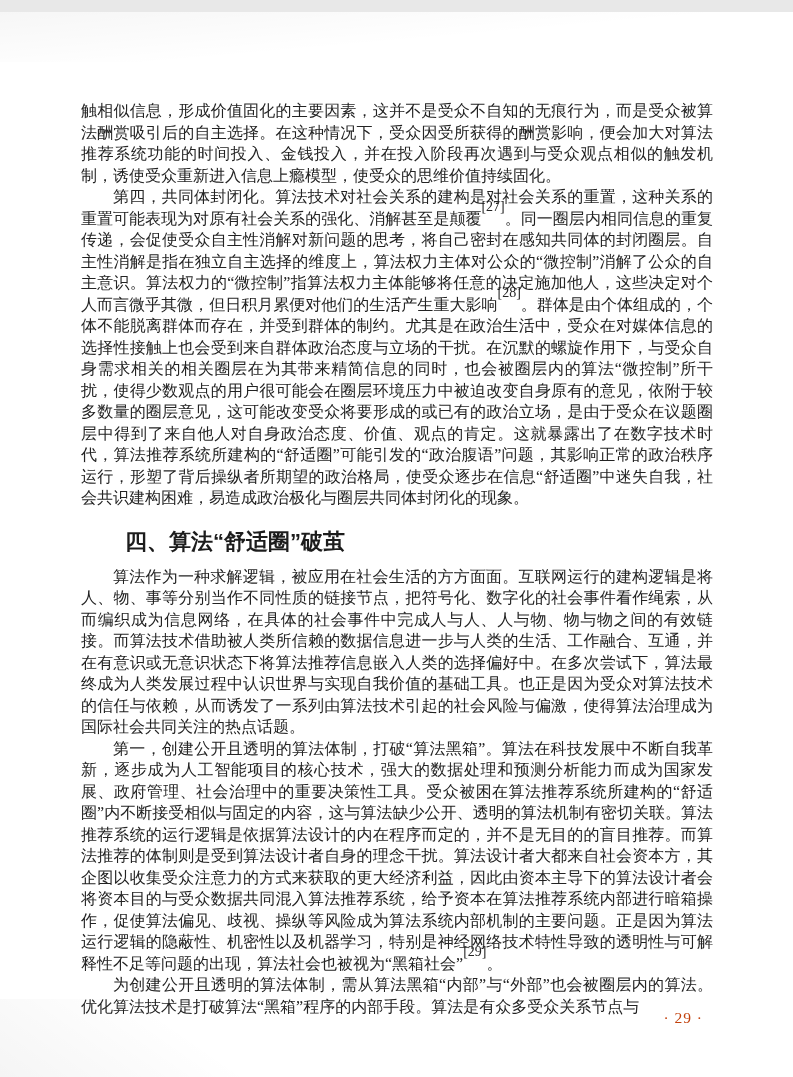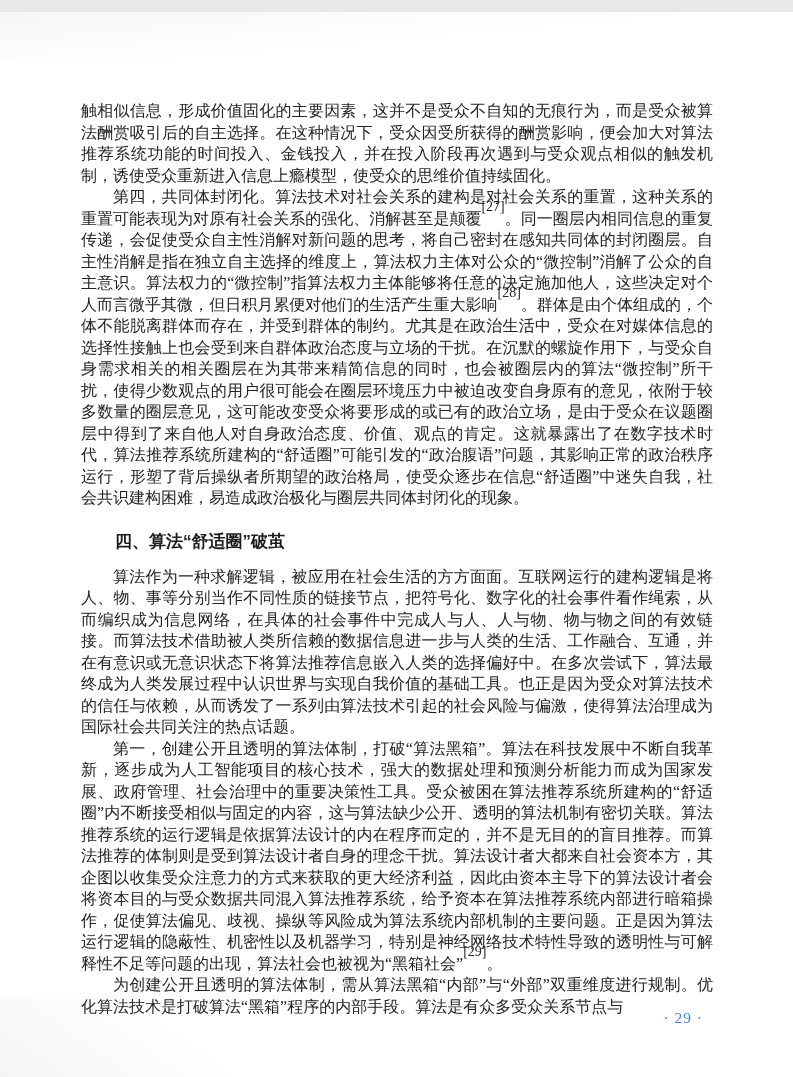--- a/index.html
+++ b/index.html
@@ -45,54 +45,54 @@
     text-align: justify;
     text-justify: inter-ideograph;
     text-indent: 2em;
     letter-spacing: 0;
     word-break: break-all;
   }
   .text-column p.no-indent {
     text-indent: 0;
   }
   .text-column h2 {
-    font-size: 17px;
+    font-size: 22px;
     line-height: 22px;
     font-weight: 700;
     margin: 22px 0 13px 0;
     padding-left: 2em;
     font-family: "Liberation Sans", "DejaVu Sans", sans-serif;
     color: #1c1c1c;
   }
   sup.footnote-ref {
     font-size: 14px;
     line-height: 0;
     position: relative;
     top: -0.45em;
     letter-spacing: 0;
   }
   .page-number {
     position: absolute;
     top: 997px;
     right: 90px;
     font-size: 15.5px;
-    color: #3b82f6;
+    color: #c2410c;
     letter-spacing: 1px;
   }
 </style>
 </head>
 <body>
 
 <div class="page">
   <div class="scan-shade-top"></div>
   <div class="scan-shade-bottom"></div>
 
   <div class="text-column">
       <p class="no-indent">触相似信息，形成价值固化的主要因素，这并不是受众不自知的无痕行为，而是受众被算法酬赏吸引后的自主选择。在这种情况下，受众因受所获得的酬赏影响，便会加大对算法推荐系统功能的时间投入、金钱投入，并在投入阶段再次遇到与受众观点相似的触发机制，诱使受众重新进入信息上瘾模型，使受众的思维价值持续固化。</p>
       <p>第四，共同体封闭化。算法技术对社会关系的建构是对社会关系的重置，这种关系的重置可能表现为对原有社会关系的强化、消解甚至是颠覆<sup class="footnote-ref">[27]</sup>。同一圈层内相同信息的重复传递，会促使受众自主性消解对新问题的思考，将自己密封在感知共同体的封闭圈层。自主性消解是指在独立自主选择的维度上，算法权力主体对公众的“微控制”消解了公众的自主意识。算法权力的“微控制”指算法权力主体能够将任意的决定施加他人，这些决定对个人而言微乎其微，但日积月累便对他们的生活产生重大影响<sup class="footnote-ref">[28]</sup>。群体是由个体组成的，个体不能脱离群体而存在，并受到群体的制约。尤其是在政治生活中，受众在对媒体信息的选择性接触上也会受到来自群体政治态度与立场的干扰。在沉默的螺旋作用下，与受众自身需求相关的相关圈层在为其带来精简信息的同时，也会被圈层内的算法“微控制”所干扰，使得少数观点的用户很可能会在圈层环境压力中被迫改变自身原有的意见，依附于较多数量的圈层意见，这可能改变受众将要形成的或已有的政治立场，是由于受众在议题圈层中得到了来自他人对自身政治态度、价值、观点的肯定。这就暴露出了在数字技术时代，算法推荐系统所建构的“舒适圈”可能引发的“政治腹语”问题，其影响正常的政治秩序运行，形塑了背后操纵者所期望的政治格局，使受众逐步在信息“舒适圈”中迷失自我，社会共识建构困难，易造成政治极化与圈层共同体封闭化的现象。</p>
       <h2>四、算法“舒适圈”破茧</h2>
       <p>算法作为一种求解逻辑，被应用在社会生活的方方面面。互联网运行的建构逻辑是将人、物、事等分别当作不同性质的链接节点，把符号化、数字化的社会事件看作绳索，从而编织成为信息网络，在具体的社会事件中完成人与人、人与物、物与物之间的有效链接。而算法技术借助被人类所信赖的数据信息进一步与人类的生活、工作融合、互通，并在有意识或无意识状态下将算法推荐信息嵌入人类的选择偏好中。在多次尝试下，算法最终成为人类发展过程中认识世界与实现自我价值的基础工具。也正是因为受众对算法技术的信任与依赖，从而诱发了一系列由算法技术引起的社会风险与偏激，使得算法治理成为国际社会共同关注的热点话题。</p>
       <p>第一，创建公开且透明的算法体制，打破“算法黑箱”。算法在科技发展中不断自我革新，逐步成为人工智能项目的核心技术，强大的数据处理和预测分析能力而成为国家发展、政府管理、社会治理中的重要决策性工具。受众被困在算法推荐系统所建构的“舒适圈”内不断接受相似与固定的内容，这与算法缺少公开、透明的算法机制有密切关联。算法推荐系统的运行逻辑是依据算法设计的内在程序而定的，并不是无目的的盲目推荐。而算法推荐的体制则是受到算法设计者自身的理念干扰。算法设计者大都来自社会资本方，其企图以收集受众注意力的方式来获取的更大经济利益，因此由资本主导下的算法设计者会将资本目的与受众数据共同混入算法推荐系统，给予资本在算法推荐系统内部进行暗箱操作，促使算法偏见、歧视、操纵等风险成为算法系统内部机制的主要问题。正是因为算法运行逻辑的隐蔽性、机密性以及机器学习，特别是神经网络技术特性导致的透明性与可解释性不足等问题的出现，算法社会也被视为“黑箱社会”<sup class="footnote-ref">[29]</sup>。</p>
-      <p>为创建公开且透明的算法体制，需从算法黑箱“内部”与“外部”双重维度进行规制。优化算法技术是打破算法“黑箱”程序的内部手段。算法是有众多受众关系节点与</p>
+      <p>为创建公开且透明的算法体制，需从算法黑箱“内部”与“外部”也会被圈层内的算法。优化算法技术是打破算法“黑箱”程序的内部手段。算法是有众多受众关系节点与</p>
     </div>
 
   <div class="page-number">· 29 ·</div>
 </div>
 
 </body></html>

